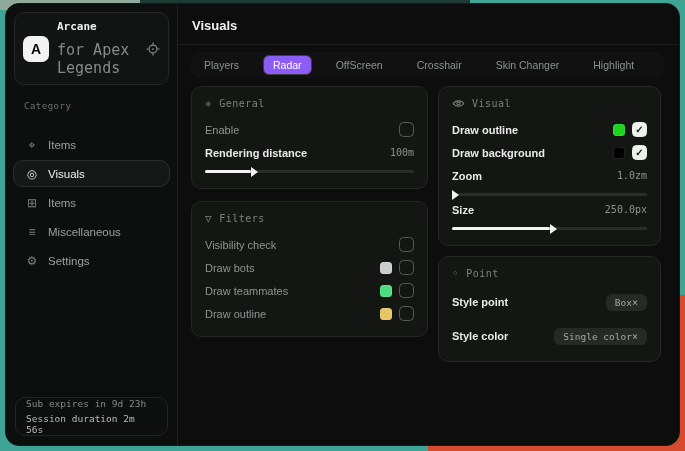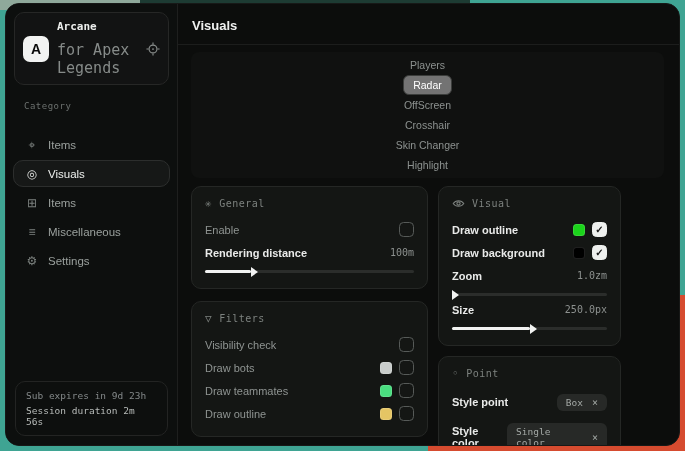--- a/index.html
+++ b/index.html
@@ -32,40 +32,40 @@
   .nav { display:flex; flex-direction:column; gap:2px; }
   .nav-item {
     margin:0 7px; padding:0 11px; height:27px; border:1px solid transparent; border-radius:10px;
     display:flex; align-items:center; gap:9px; color:#9aa09d; font-size:11.5px; cursor:default;
   }
   .nav-item .glyph { width:14px; text-align:center; font-size:12px; color:#7b817e; }
   .nav-item.selected { background:#161817; border-color:#2c2e2d; color:#eef0ee; }
   .nav-item.selected .glyph { color:#e3e5e3; }
   .sidebar-spacer { flex:1; }
   .status-card {
-    margin:0 9px 9px 9px; padding:8px 10px; border:1px solid #232423; border-radius:10px;
+    margin:0 9px 9px 9px; padding:0 10px; border:1px solid #232423; border-radius:10px;
     display:flex; flex-direction:column; gap:4px; font-family:"DejaVu Sans Mono", monospace;
   }
   .status-line1 { font-size:9.5px; color:#84898 7; color:#84898a; }
   .status-line2 { font-size:9.5px; color:#b7bbb9; }
 
   
   .main { flex:1; display:flex; flex-direction:column; }
   .main-header { padding:14px 14px 11px 14px; border-bottom:1px solid #1c1d1c; }
   .main-title { font-size:13px; font-weight:bold; color:#f0f1f0; }
   .tabbar {
     margin:7px 13px 0 13px; background:#101110; border-radius:8px; padding:3px;
-    display:flex; align-items:center; gap:0; width:fit-content; min-width:473px;flex-direction:column;
+    display:flex; align-items:center; gap:14px; width:fit-content; min-width:473px;
   }
   .tab { padding:4px 10px; font-size:10.5px; color:#8d9290; border-radius:6px; cursor:default; white-space:nowrap; }
-  .tab.selected { background:#737373; border:1px solid #3b3d3b; padding:3px 9px; color:#ffffff; }
+  .tab.selected { background:#8b5cf6; border:1px solid #3b3d3b; padding:3px 9px; color:#ffffff; }
 
   .content { display:flex; gap:10px; padding:8px 14px 0 13px; align-items:flex-start; }
   .col-left { width:237px; display:flex; flex-direction:column; gap:12px; }
-  .col-right { width:183px; display:flex; flex-direction:column; gap:10px; }
+  .col-right { width:223px; display:flex; flex-direction:column; gap:10px; }
   .panel { background:#141614; border:1px solid #252725; border-radius:10px; padding:10px 13px 12px 13px; }
   .panel-header { display:flex; align-items:center; gap:7px; font-family:"DejaVu Sans Mono", monospace;
     font-size:10px; color:#7d827f; letter-spacing:0.5px; margin-bottom:9px; }
   .panel-header .glyph { font-size:11px; color:#7d827f; display:flex; }
   .row { display:flex; align-items:center; justify-content:space-between; min-height:21px; margin-top:2px; }
   .row-label { font-size:11px; color:#8f9492; }
   .row-label.strong { color:#e9eae9; font-weight:bold; font-size:11px; }
   .row-value { font-family:"DejaVu Sans Mono", monospace; font-size:10px; color:#8d918f; }
   .row-right { display:flex; align-items:center; gap:7px; }
 
@@ -74,21 +74,21 @@
   .checkbox.checked { background:#eef0ee; border-color:#eef0ee; color:#141414; font-size:10px; font-weight:bold; }
   .swatch { width:12px; height:12px; border-radius:3.5px; border:1px solid rgba(255,255,255,0.12); }
 
   .slider { position:relative; height:3px; background:#2b2d2b; border-radius:2px; margin:7px 0 3px 0; }
   .slider .fill { position:relative; height:3px; background:#f2f3f2; border-radius:2px; }
   .slider .fill::after {
     content:""; position:absolute; right:-7px; top:-3.5px;
     border-top:5px solid transparent; border-bottom:5px solid transparent; border-left:7px solid #f2f3f2;
   }
 
-  .chip { display:flex; align-items:center; gap:9px; background:#272927; border-radius:6px; padding:3px 9px;
+  .chip { display:flex; align-items:center; background:#272927; border-radius:6px; padding:3px 9px;
     font-family:"DejaVu Sans Mono", monospace; font-size:9.5px; color:#a3a8a5; }
   .chip .close { font-size:10px; color:#a3a8a5; }
 
   .point-rows .row { min-height:26px;margin-top:8px; }
   svg { display:block; }
 </style>
 </head>
 <body>
 
 <div class="stage">

